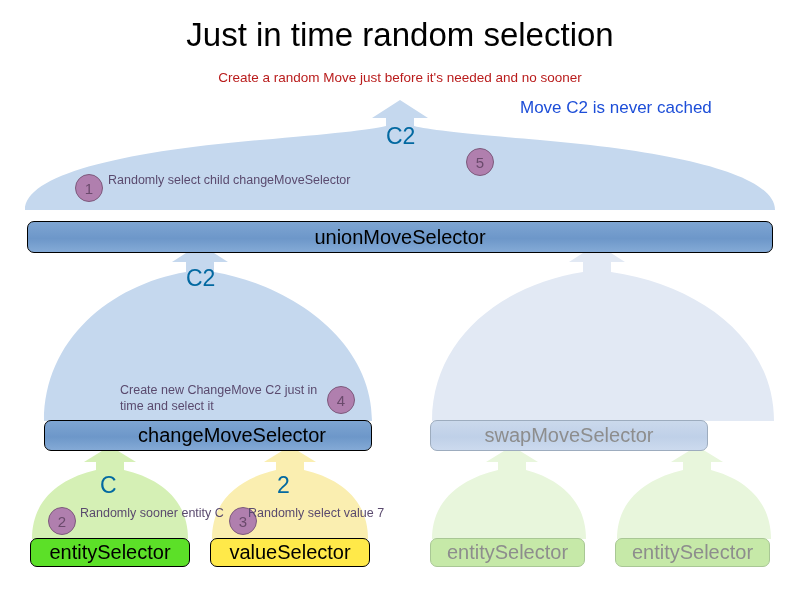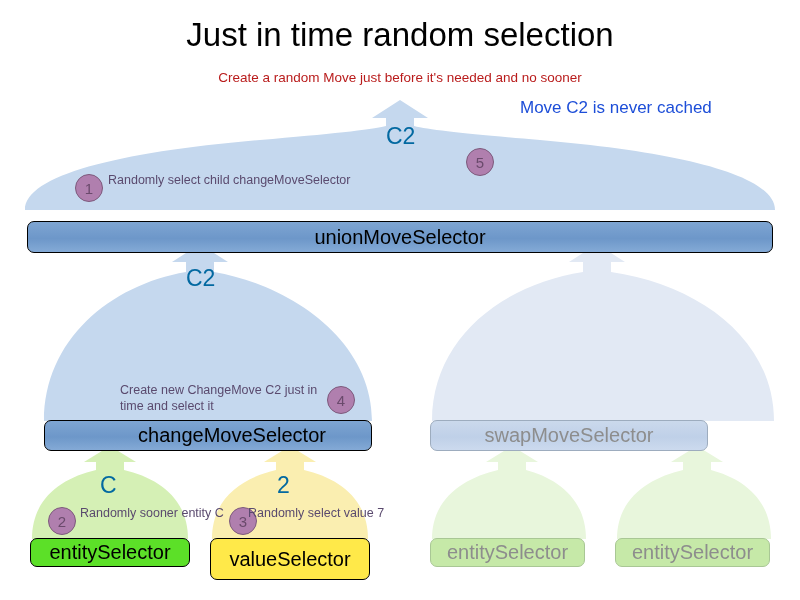--- a/index.html
+++ b/index.html
@@ -49,21 +49,21 @@
     background:linear-gradient(180deg,#cbd9ec 0%,#bfd0e8 55%,#ccdaee 100%);
     border:1.3px solid #9dacbe;
     font-size:20px;color:#8d8d8d;
   }
   .box-entity{
     left:30px;top:538px;width:160px;height:29px;
     background:#5ce028;border:1.6px solid #000000;
     font-size:20px;color:#000000;
   }
   .box-value{
-    left:210px;top:538px;width:160px;height:42px;
+    left:210px;top:538px;width:160px;height:29px;
     background:#ffe949;border:1.6px solid #000000;
     font-size:20px;color:#000000;
   }
   .box-entity-faded{
     top:538px;width:155px;height:29px;
     background:#c6e9a8;border:1.3px solid #a9c795;
     font-size:20px;color:#8d8d8d;
   }
   #box-entity-r1{left:430px;}
   #box-entity-r2{left:615px;}

